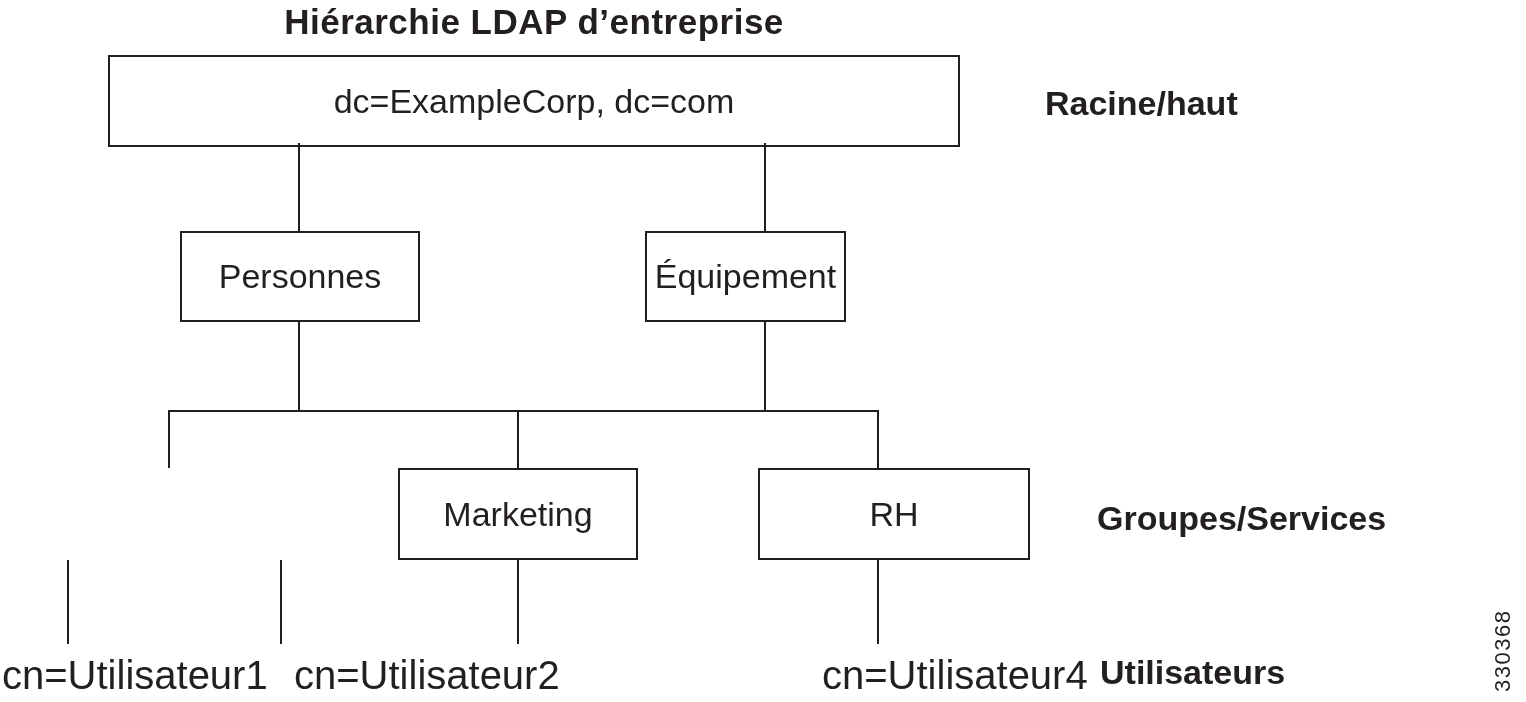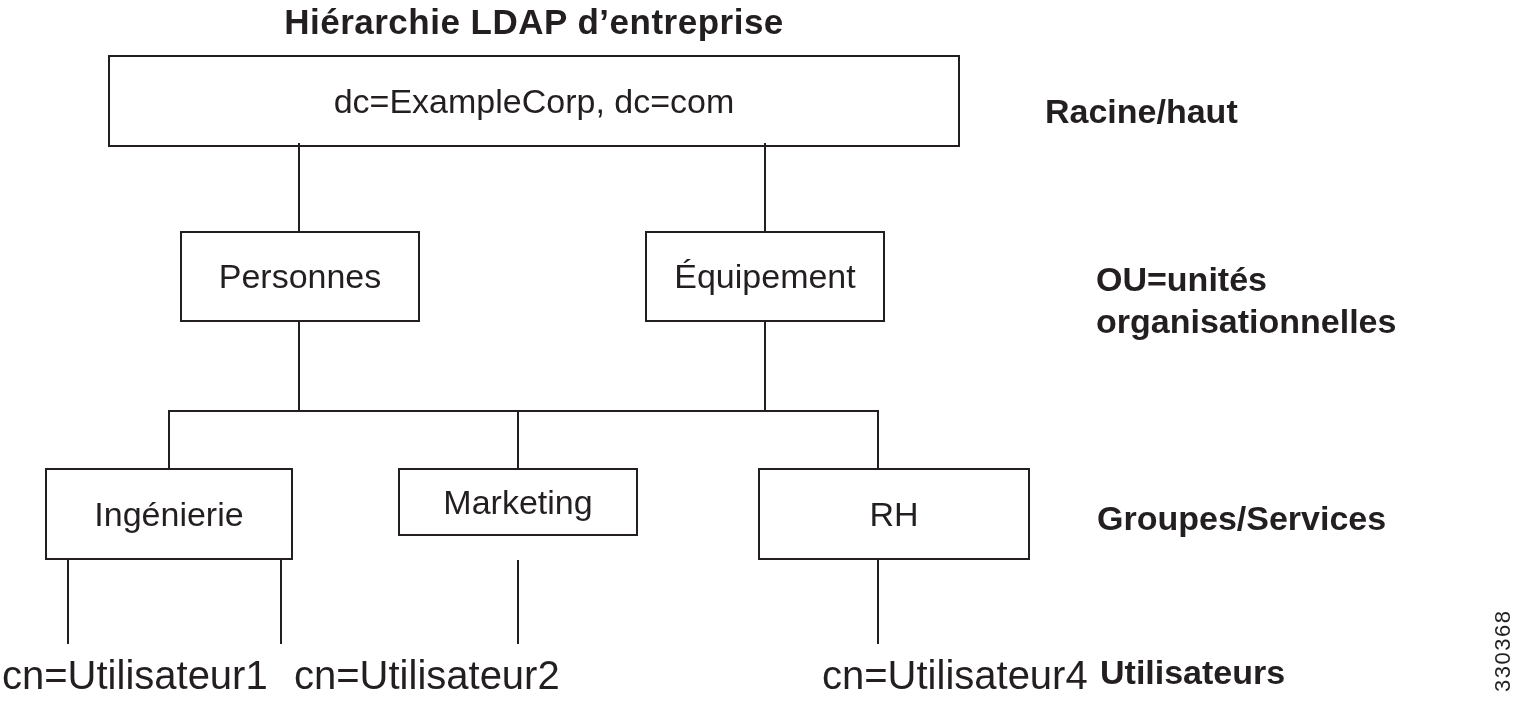--- a/index.html
+++ b/index.html
@@ -69,52 +69,48 @@
   <div class="box" style="left:108px; top:55px; width:852px; height:92px;">
     <span>dc=ExampleCorp, dc=com</span>
   </div>
 
   <div class="line" style="left:298px; top:143px; width:2px; height:88px;"></div>
   <div class="line" style="left:764px; top:143px; width:2px; height:88px;"></div>
 
   <div class="box" style="left:180px; top:231px; width:240px; height:91px;text-align:right;">
     <span>Personnes</span>
   </div>
-  <div class="box" style="left:645px; top:231px; width:240px; height:91px;">
+  <div class="box" style="left:645px; top:231px; width:201px; height:91px;">
     <span>Équipement</span>
   </div>
 
   <div class="line" style="left:298px; top:322px; width:2px; height:88px;"></div>
   <div class="line" style="left:764px; top:322px; width:2px; height:88px;"></div>
 
   <div class="line" style="left:168px; top:410px; width:711px; height:2px;"></div>
 
   <div class="line" style="left:168px; top:410px; width:2px; height:58px;"></div>
   <div class="line" style="left:517px; top:410px; width:2px; height:58px;"></div>
   <div class="line" style="left:877px; top:410px; width:2px; height:58px;"></div>
 
-  <div class="box" style="left:45px; top:468px; width:248px; height:92px;">
-    <span>Ingénierie</span>
-  </div>
-  <div class="box" style="left:398px; top:468px; width:240px; height:68px;">
+  <div class="box" style="left:398px; top:468px; width:240px; height:92px;">
     <span>Marketing</span>
   </div>
   <div class="box" style="left:758px; top:468px; width:272px; height:92px;">
     <span>RH</span>
   </div>
 
   <div class="line" style="left:67px; top:560px; width:2px; height:84px;"></div>
   <div class="line" style="left:280px; top:560px; width:2px; height:84px;"></div>
   <div class="line" style="left:517px; top:560px; width:2px; height:84px;"></div>
   <div class="line" style="left:877px; top:560px; width:2px; height:84px;"></div>
 
   <div class="leaf-label" style="left:2px;">cn=Utilisateur1</div>
   <div class="leaf-label" style="left:252px;margin-left:42px;">cn=Utilisateur2</div>
   <div class="leaf-label" style="left:822px;">cn=Utilisateur4</div>
 
-  <div class="side-label" style="left:1045px; top:92px;">Racine/haut</div>
-  <div class="side-label wrap" style="left:1096px; top:258px; width:370px;">OU=unités organisationnelles</div>
+  <div class="side-label" style="left:1045px; top:84px;">Racine/haut</div>
   <div class="side-label" style="left:1100px; top:653px;">Utilisateurs</div>
   <div class="side-label" style="left:1097px; top:499px;">Groupes/Services</div>
 
   <div class="figure-number">330368</div>
 
 </div>
 
 </body></html>

